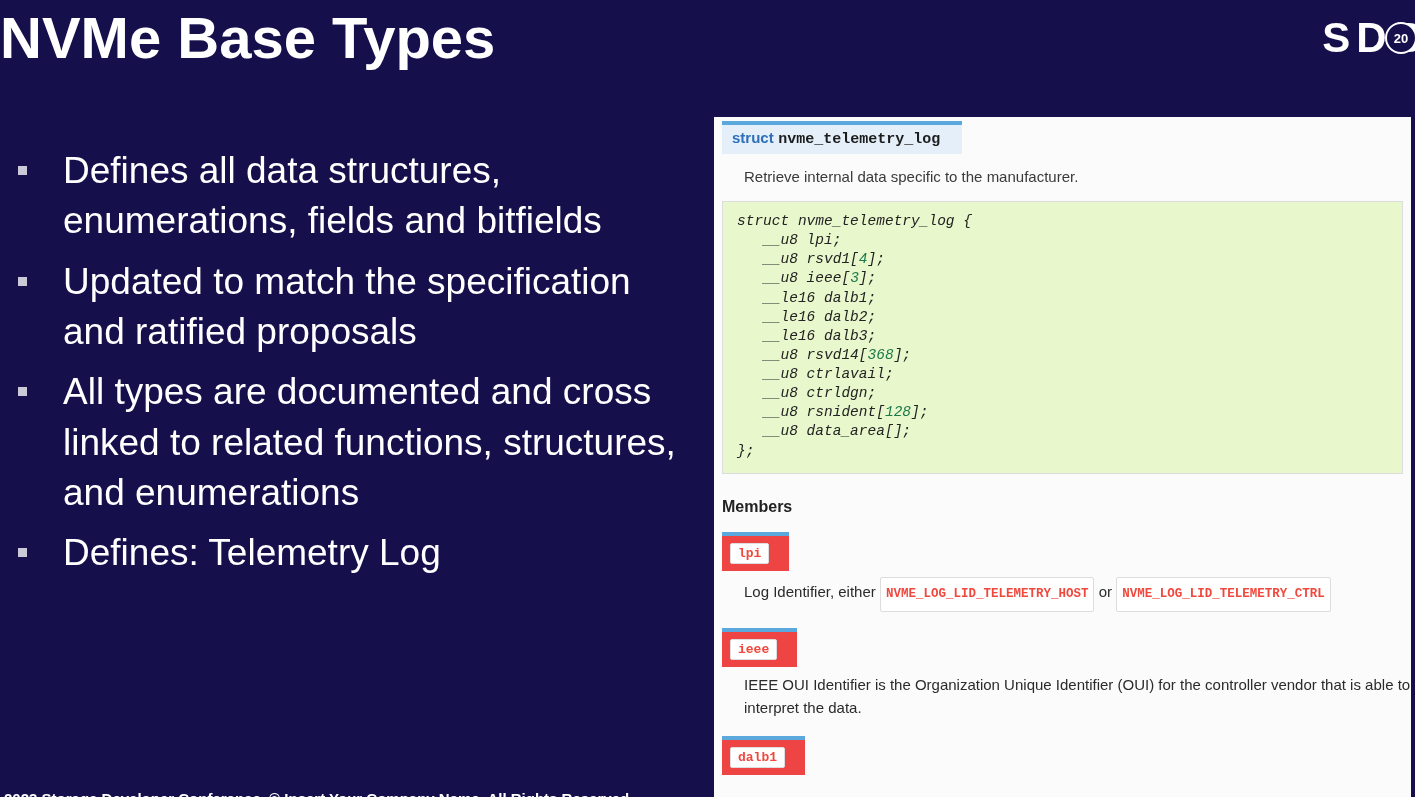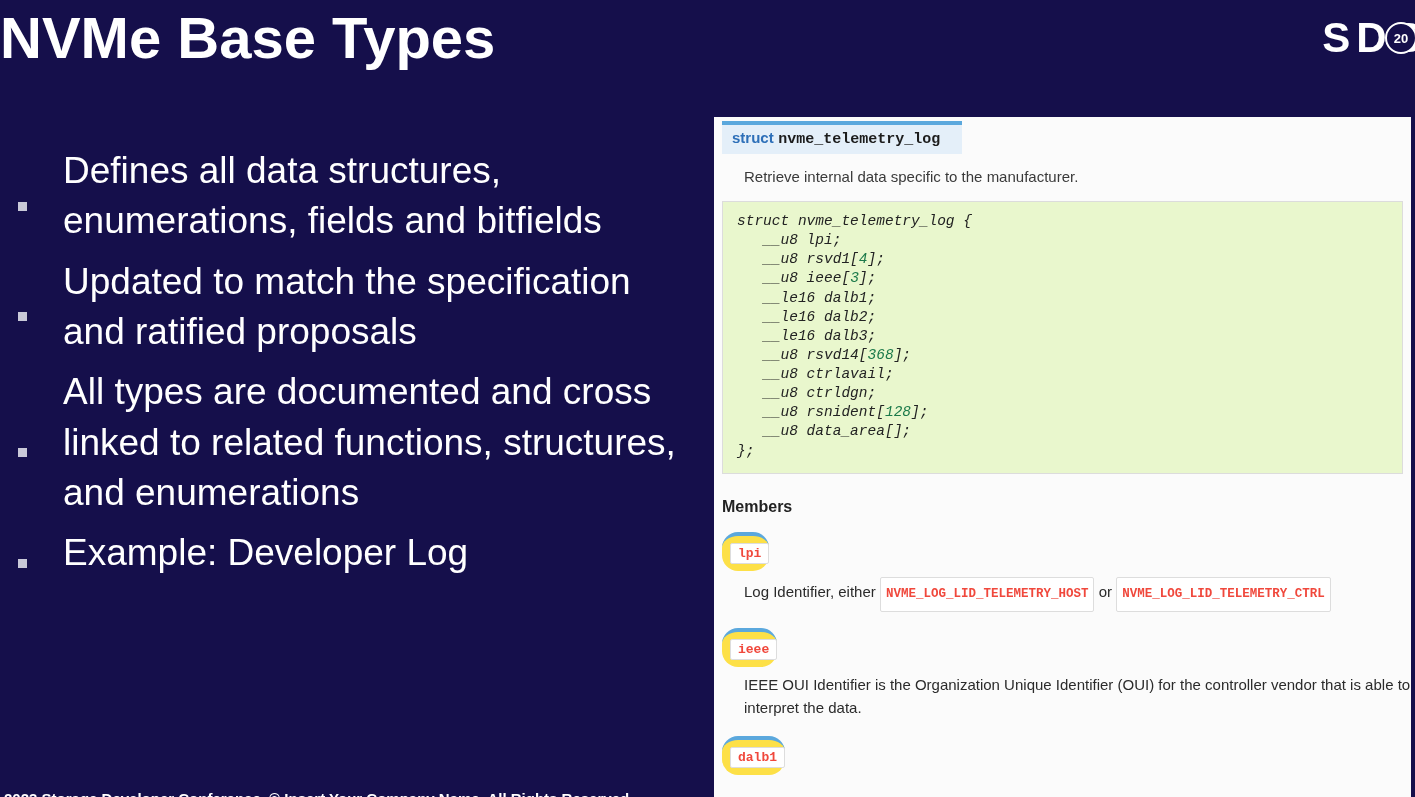--- a/index.html
+++ b/index.html
@@ -64,21 +64,21 @@
 
   
   #bullet-list {
     position: absolute;
     left: 8px;
     top: 146px;
     width: 690px;
   }
   .bullet-row {
     display: flex;
-    align-items: center;
+    align-items: flex-start;
     margin-bottom: 10px;
   }
   .bullet-marker {
     flex: 0 0 auto;
     width: 9px;
     height: 9px;
     background: #c9c9d8;
     margin: 20px 36px 0 10px;
   }
   .bullet-text {
@@ -161,23 +161,22 @@
     white-space: pre;
     font-style: italic;
   }
   .code-block .num { color: #1c7a4a; }
 
   .member { margin: 16px 0 0 0; }
   .member-tag-wrap {
     display: inline-block;
     margin-left: 8px;
     border-top: 4px solid #5ba8dd;
-    background: #fde047;
-    padding: 7px 0 7px 8px;
-    border-radius: 16px;
+    background: #ef4444;
+    padding: 7px 20px 7px 8px;
   }
   .member-tag {
     display: inline-block;
     background: #ffffff;
     border: 1px solid #dddddd;
     color: #f0483c;
     font-family: "Liberation Mono", monospace;
     font-size: 13px;
     font-weight: bold;
     padding: 2px 7px;
@@ -222,21 +221,21 @@
     <div class="bullet-row">
       <span class="bullet-marker"></span>
       <span class="bullet-text">Updated to match the specification and ratified proposals</span>
     </div>
     <div class="bullet-row">
       <span class="bullet-marker"></span>
       <span class="bullet-text">All types are documented and cross linked to related functions, structures, and enumerations</span>
     </div>
     <div class="bullet-row">
       <span class="bullet-marker"></span>
-      <span class="bullet-text">Example: Developer Log</span>
+      <span class="bullet-text">Defines: Telemetry Log</span>
     </div>
   </div>
 
   <div id="footer">2023 Storage Developer Conference. © Insert Your Company Name. All Rights Reserved.</div>
 
   <div id="doc-panel">
 
     <div class="struct-header-wrap">
       <span class="kw">struct</span>
       <span class="name">nvme_telemetry_log</span>

